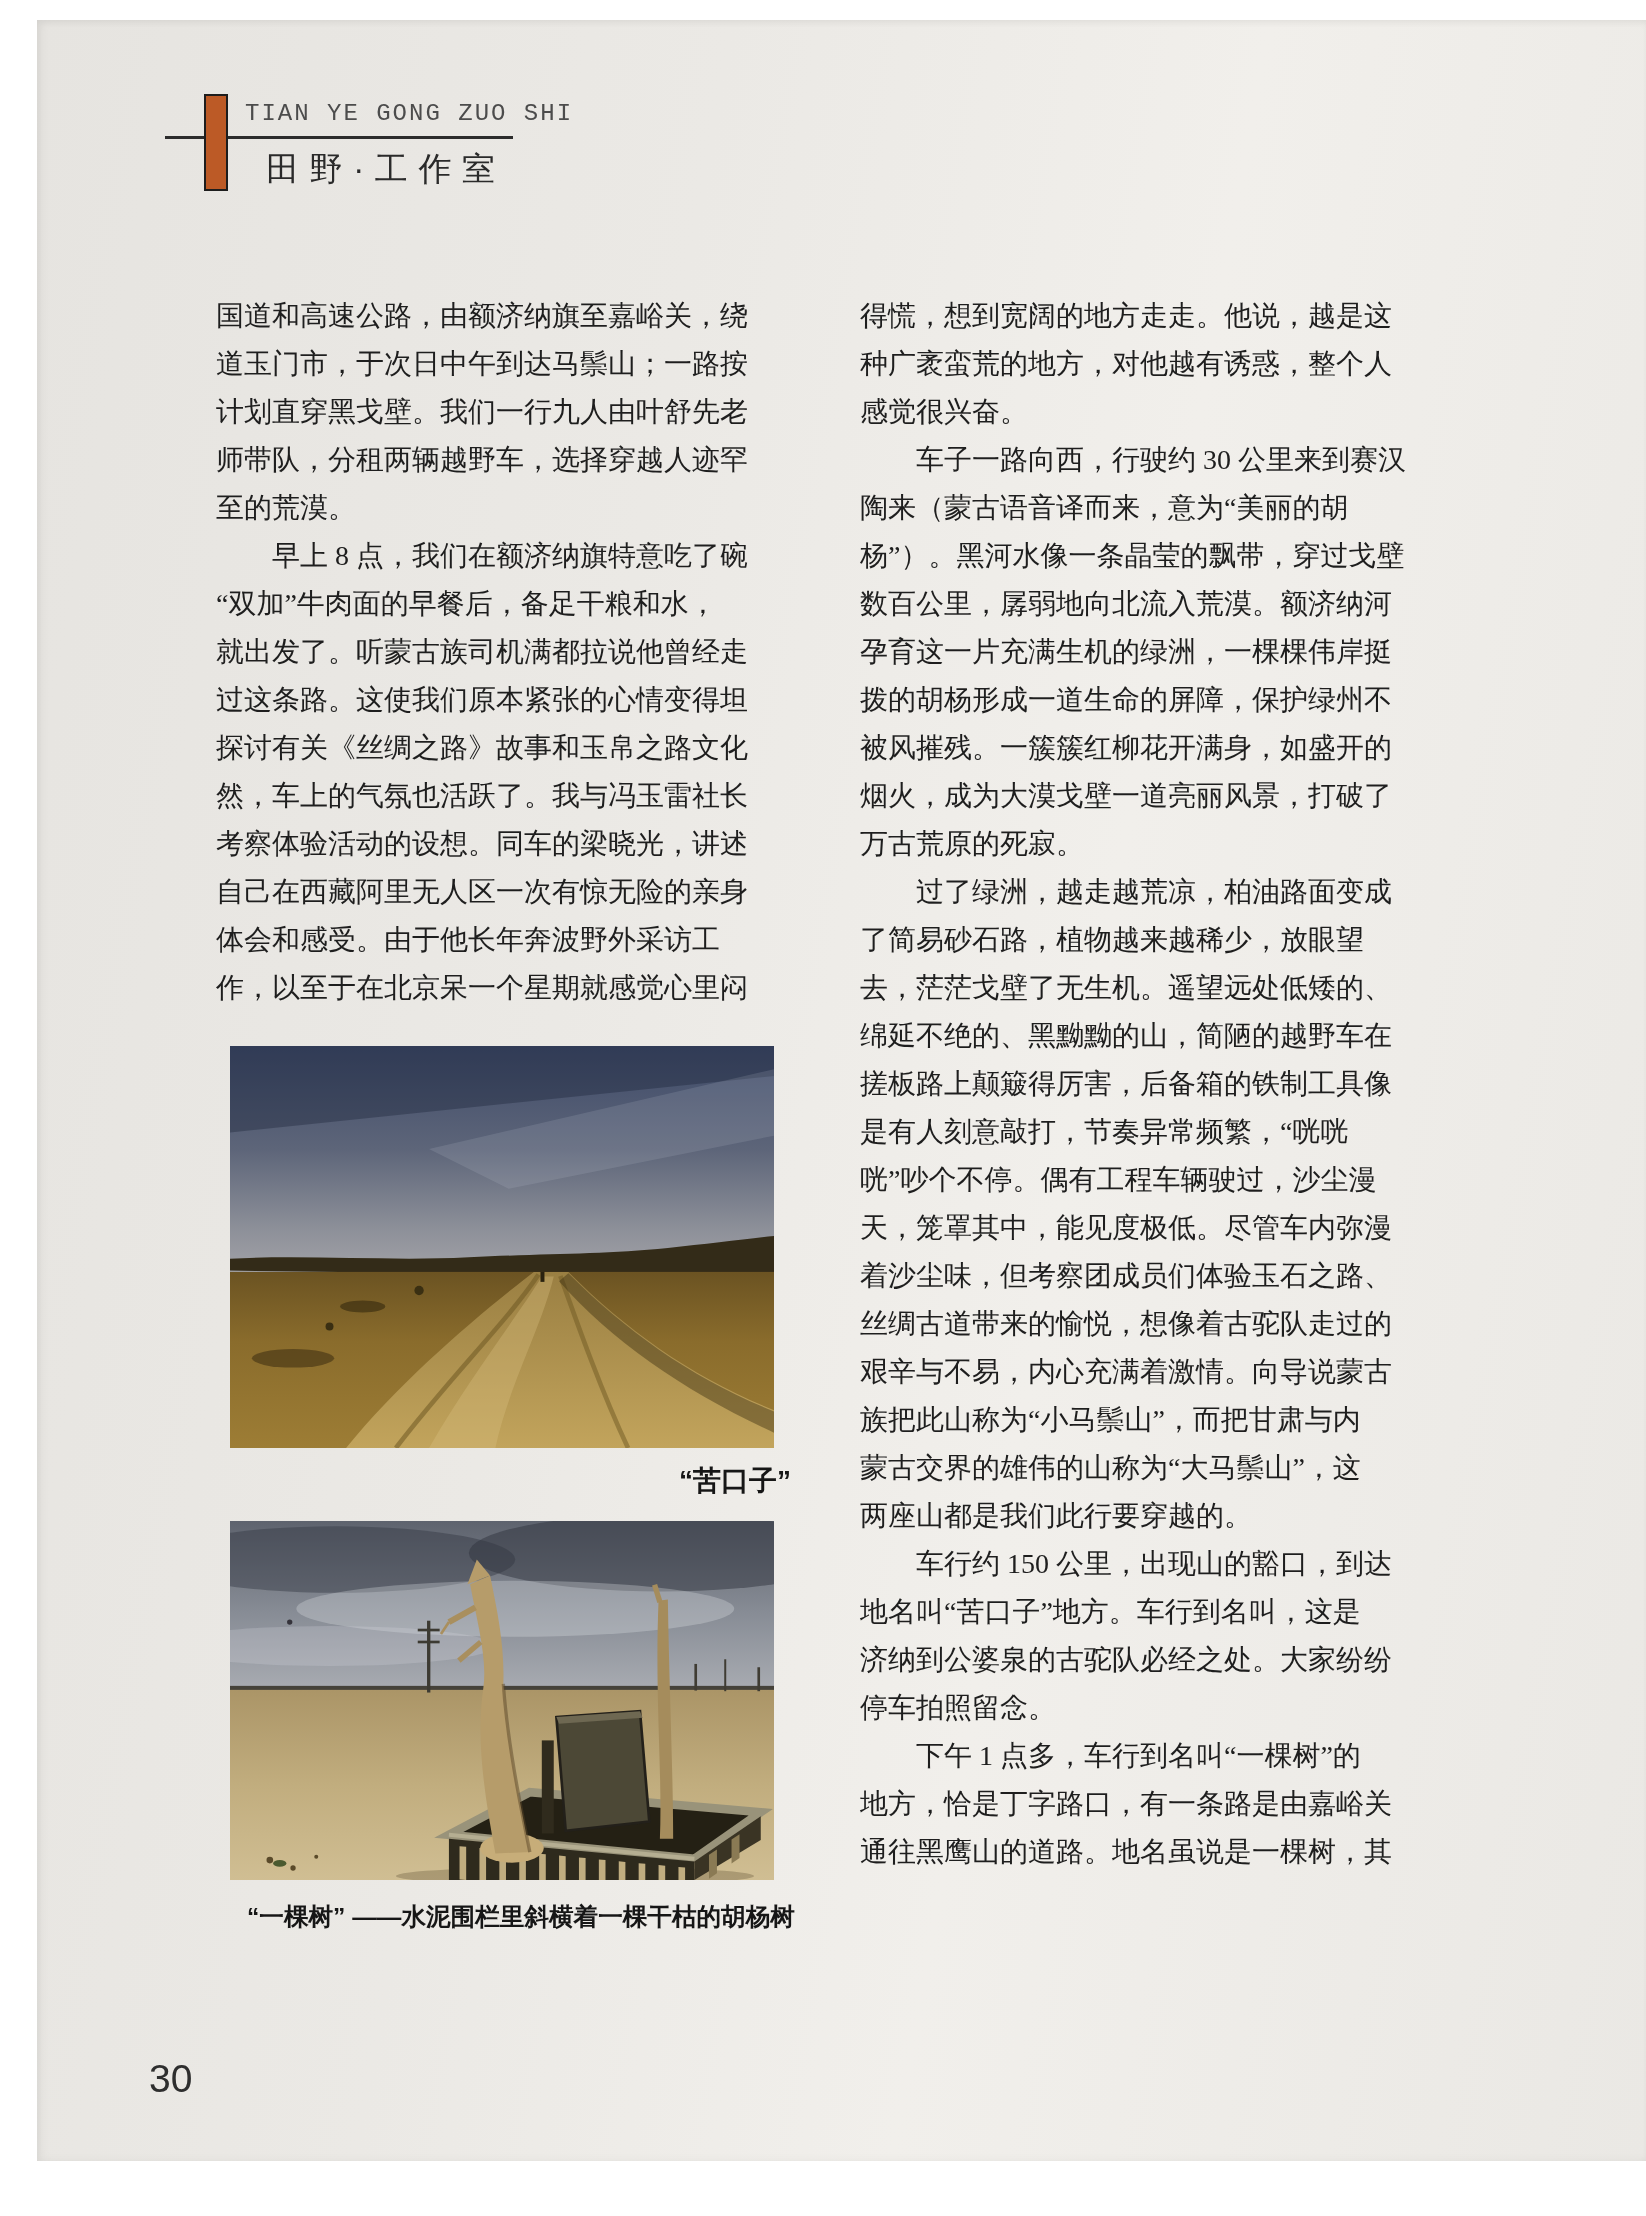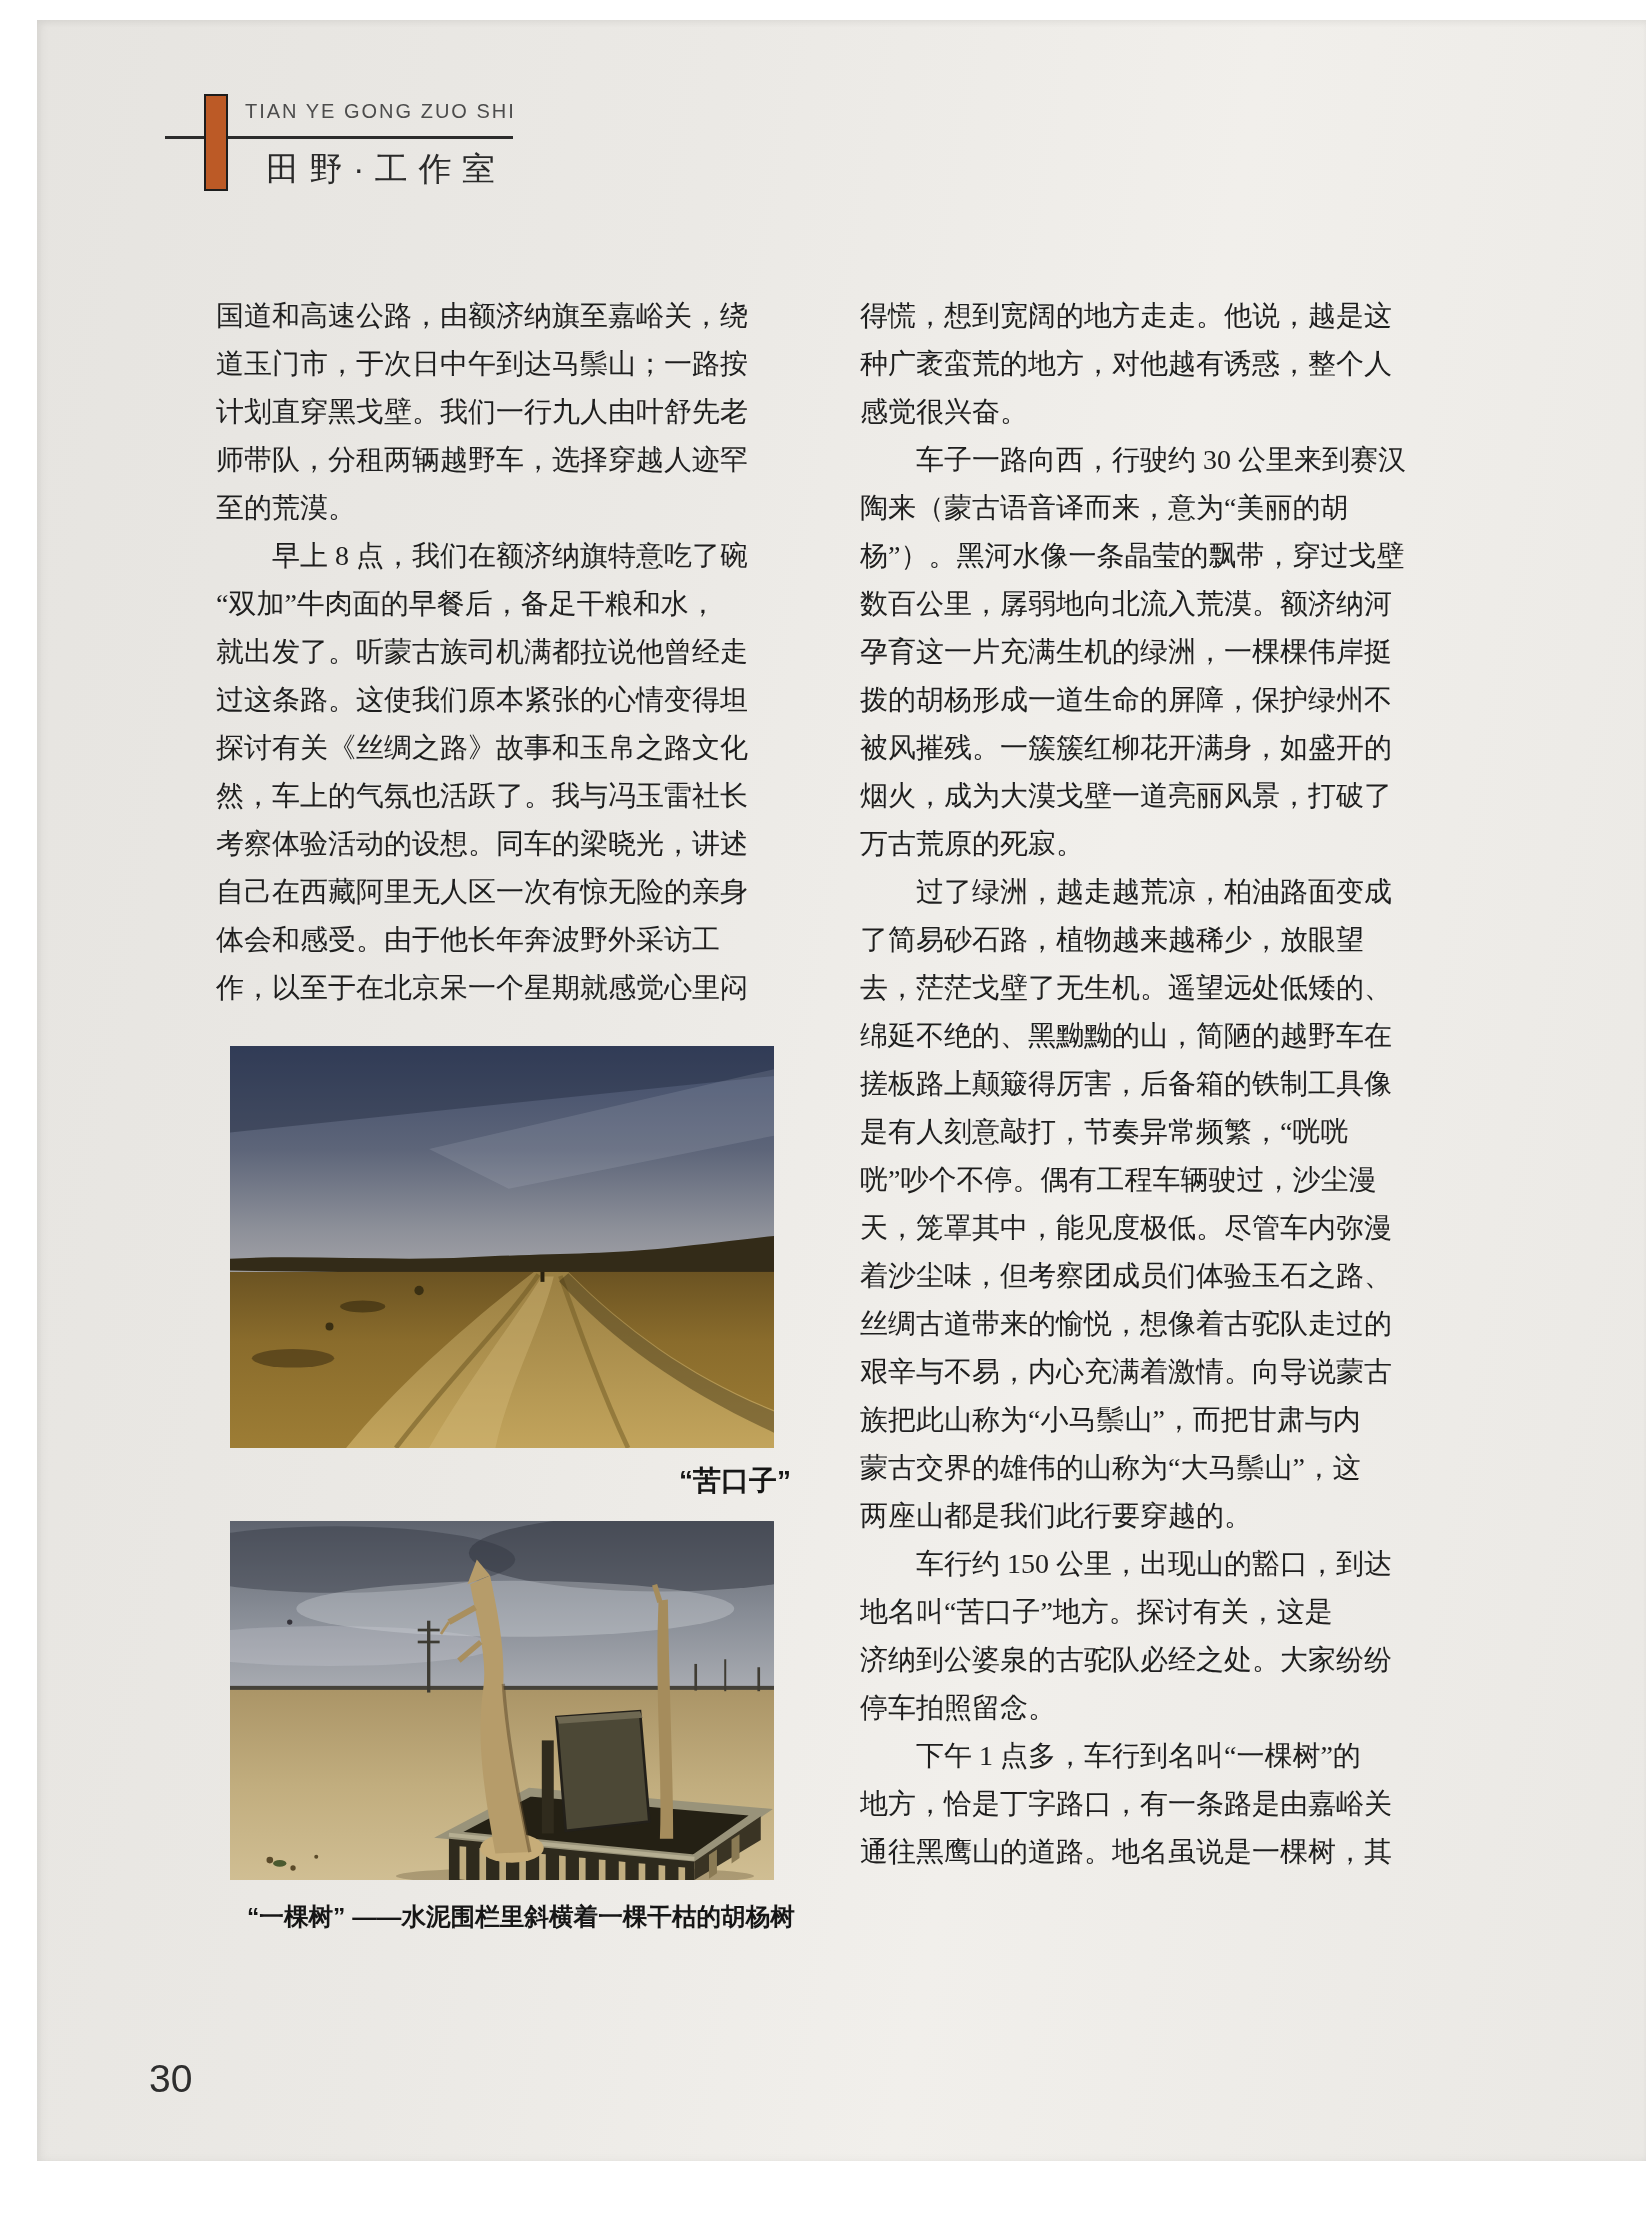--- a/index.html
+++ b/index.html
@@ -10,21 +10,21 @@
   .page{
     position:absolute;left:37px;top:20px;width:1610px;height:2141px;
     background:linear-gradient(100deg,#e6e4e0 0%,#ebe9e5 35%,#f1efeb 62%,#eae8e4 100%);
     box-shadow:inset 4px 0 9.3px rgba(0,0,0,0.05), inset 0 2.7px 6.6px rgba(0,0,0,0.04);
   }
   
   .logo-rule{position:absolute;left:128px;top:116px;width:348px;height:2.7px;background:#2c2c2c;}
   .logo-bar{position:absolute;left:167px;top:74px;width:24px;height:97px;background:#bc5a26;border:2.7px solid #1d1d1d;box-sizing:border-box;}
   .logo-pinyin{
     position:absolute;left:208px;top:80px;width:312px;
-    font-family:Liberation Sans, sans-serif;font-size:20px;letter-spacing:2px;color:#4c4c4c;white-space:nowrap;
+    font-family:Liberation Mono, monospace;font-size:24px;letter-spacing:2px;color:#4c4c4c;white-space:nowrap;
   }
   .logo-cn{
     position:absolute;left:229px;top:127px;width:279px;
     font-family:"Liberation Sans", sans-serif;font-size:33px;letter-spacing:10.6px;color:#2a2a2a;white-space:nowrap;
   }
   
   .col{position:absolute;top:272px;color:#1e1e1e;font-size:28px;}
   .col .line{height:48px;line-height:48px;white-space:nowrap;}
   .col-left{left:179px;width:584px;}
   .col-right{left:823px;width:598px;}
@@ -95,21 +95,21 @@
       <div class="line">是有人刻意敲打，节奏异常频繁，“咣咣</div>
       <div class="line">咣”吵个不停。偶有工程车辆驶过，沙尘漫</div>
       <div class="line">天，笼罩其中，能见度极低。尽管车内弥漫</div>
       <div class="line">着沙尘味，但考察团成员们体验玉石之路、</div>
       <div class="line">丝绸古道带来的愉悦，想像着古驼队走过的</div>
       <div class="line">艰辛与不易，内心充满着激情。向导说蒙古</div>
       <div class="line">族把此山称为“小马鬃山”，而把甘肃与内</div>
       <div class="line">蒙古交界的雄伟的山称为“大马鬃山”，这</div>
       <div class="line">两座山都是我们此行要穿越的。</div>
       <div class="line">　　车行约 150 公里，出现山的豁口，到达</div>
-      <div class="line">地名叫“苦口子”地方。探讨有关，这是</div>
+      <div class="line">地名叫“苦口子”地方。车行到名叫，这是</div>
       <div class="line">济纳到公婆泉的古驼队必经之处。大家纷纷</div>
       <div class="line">停车拍照留念。</div>
       <div class="line">　　下午 1 点多，车行到名叫“一棵树”的</div>
       <div class="line">地方，恰是丁字路口，有一条路是由嘉峪关</div>
       <div class="line">通往黑鹰山的道路。地名虽说是一棵树，其</div>
     </div>
 
   <div class="photo photo-1">
     <svg viewBox="0 0 820 605" preserveAspectRatio="none">
       <defs>

